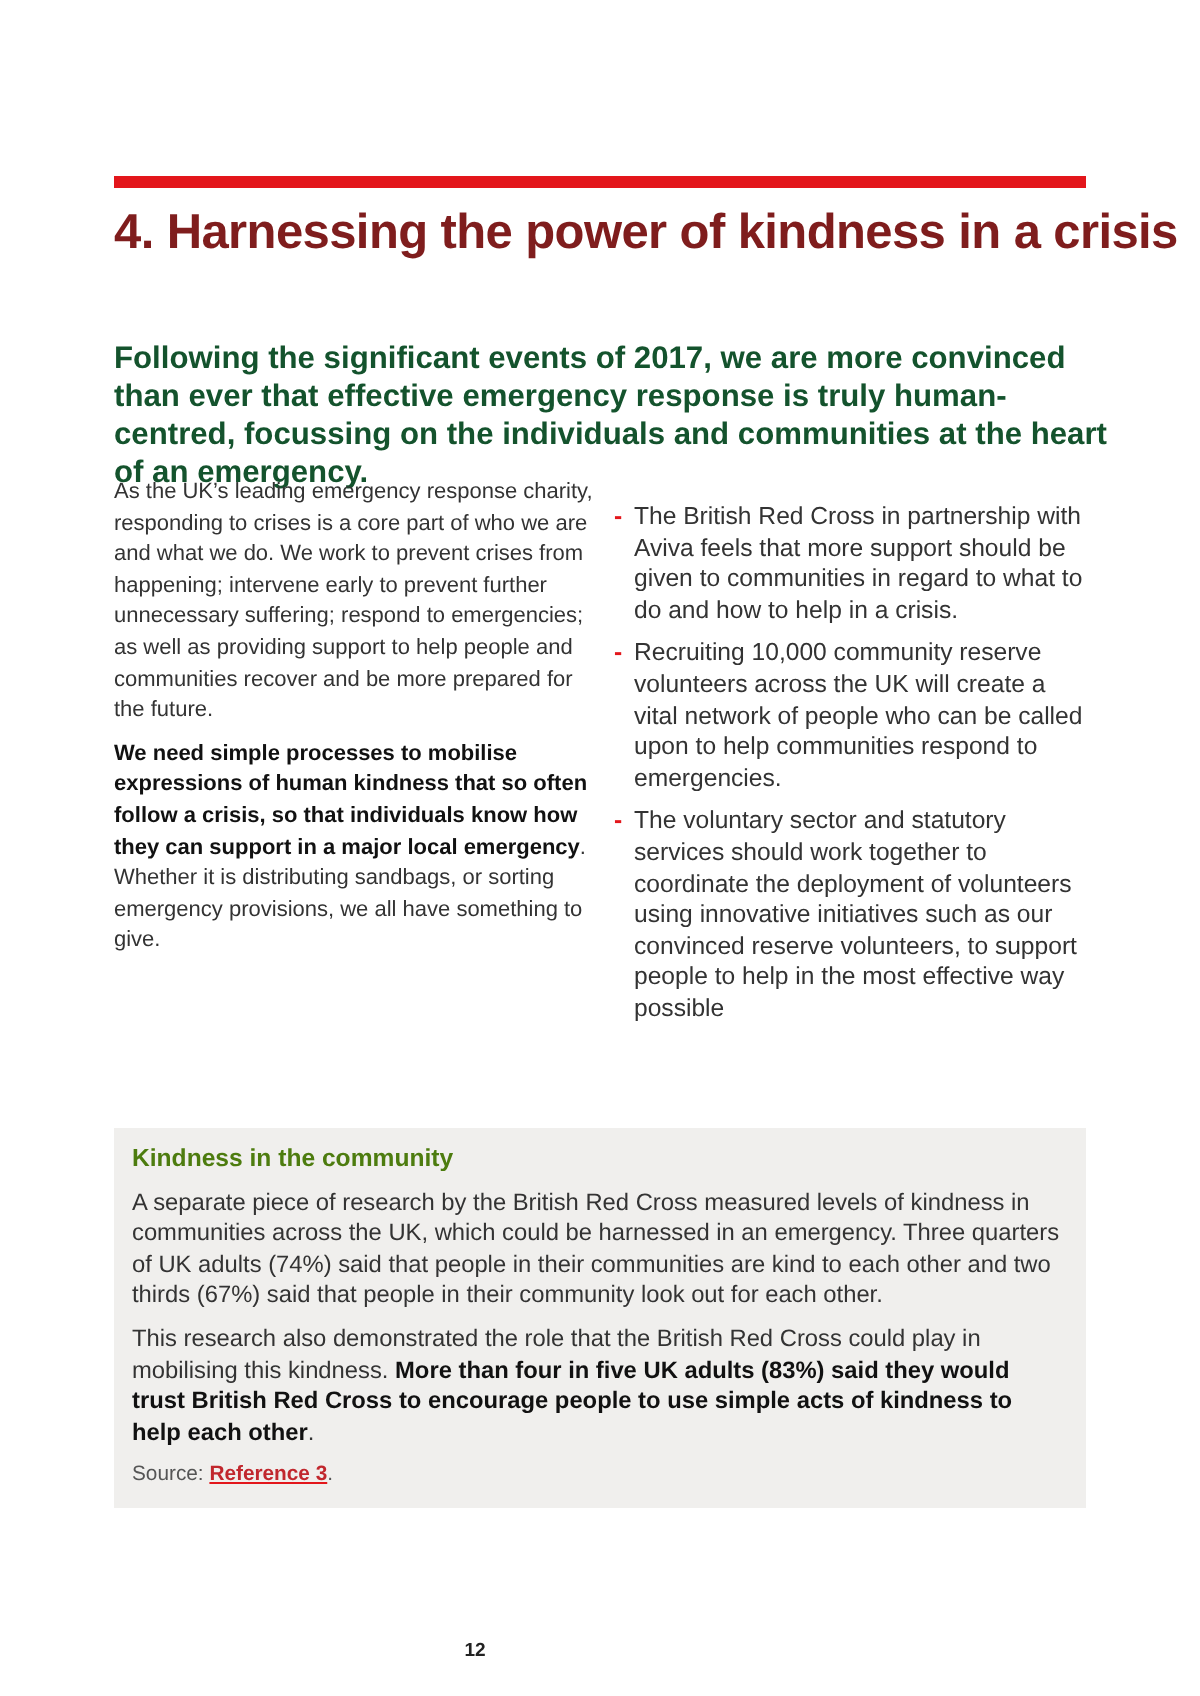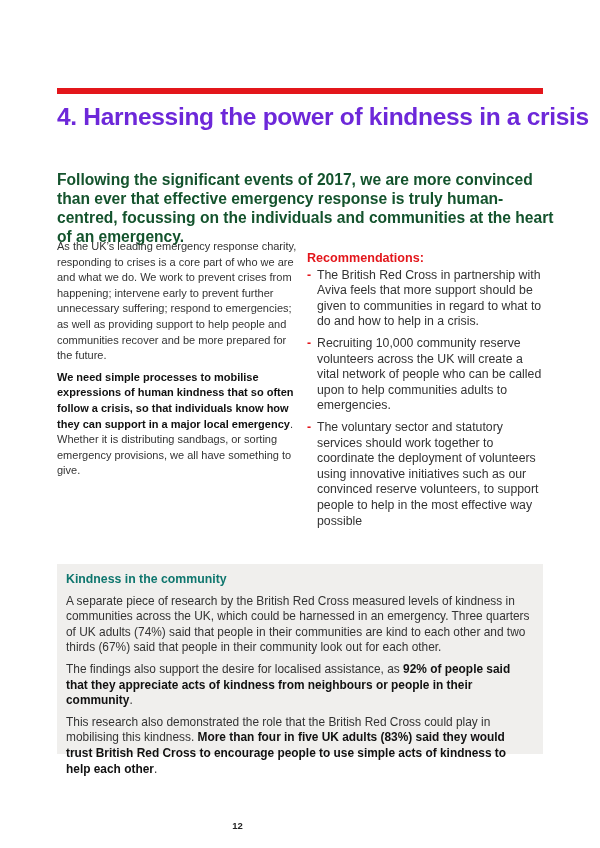--- a/index.html
+++ b/index.html
@@ -1,70 +1,69 @@
 <!DOCTYPE html>
 <html><head>
 <meta charset="utf-8">
 <style>
   html, body { margin: 0; padding: 0; background: #ffffff; }
   body { width: 600px; height: 848px; position: relative; overflow: hidden;
          font-family: "Liberation Sans", sans-serif; color: #2a2a2a; }
   .rule { position: absolute; left: 57px; top: 88px; width: 486px; height: 6px; background: #e3161b; }
   .title { position: absolute; left: 57px; top: 100px; margin: 0; font-size: 24.5px; font-weight: bold;
-           color: #6d28d9; letter-spacing: -0.3px; line-height: 34px; white-space: nowrap; }
+           color: #7f1d1d; letter-spacing: -0.3px; line-height: 34px; white-space: nowrap; }
   .intro { position: absolute; left: 57px; top: 170px; width: 500px; margin: 0; font-size: 15.6px; font-weight: bold;
            color: #14532d; line-height: 19px; }
   .col-left { position: absolute; left: 57px; top: 239px; width: 240px; font-size: 11px; line-height: 15.6px; color: #333; }
   .col-left p { margin: 0 0 6px 0; }
   .col-left b { color: #111; }
   .col-right { position: absolute; left: 307px; top: 251px; width: 240px; font-size: 12.3px; line-height: 15.6px; color: #333; }
   .rec-head { color: #e3161b; font-weight: bold; margin: 0 0 1px 0; font-size: 12.6px; }
   .rec-list { list-style: none; margin: 0; padding: 0; }
   .rec-item { position: relative; padding-left: 10px; margin-bottom: 6px; }
   .rec-item .dash { position: absolute; left: 0; top: 0; color: #e3161b; font-weight: bold; }
   .box { position: absolute; left: 57px; top: 564px; width: 486px; height: 190px; background: #f0efed; box-sizing: border-box;
          padding: 8px 10px 0 9px; font-size: 11.9px; line-height: 15.6px; color: #333; }
-  .box-head { color: #0f766e; font-weight: bold; font-size: 12.3px; margin: 0 0 1px 0; }
+  .box-head { color: #4d7c0f; font-weight: bold; font-size: 12.3px; margin: 0 0 1px 0; }
   .box p { margin: 0 0 6px 0; }
   .box b { color: #111; }
   .source { font-size: 10.4px; color: #555; margin: 0; }
   .source a { color: #c1272d; font-weight: bold; text-decoration: underline; text-decoration-color: #e3161b; }
   .page-num { position: absolute; left: 0; width: 475px; top: 820px; text-align: center; font-size: 9.5px; font-weight: bold; color: #222; }
 </style>
 </head>
 <body>
 
 <div class="rule"></div>
 <h1 class="title">4. Harnessing the power of kindness in a crisis</h1>
 
 <p class="intro">Following the significant events of 2017, we are more convinced than ever that effective emergency response is truly human-centred, focussing on the individuals and communities at the heart of an emergency.</p>
 
 <div class="col-left">
   <p>As the UK’s leading emergency response charity, responding to crises is a core part of who we are and what we do. We work to prevent crises from happening; intervene early to prevent further unnecessary suffering; respond to emergencies; as well as providing support to help people and communities recover and be more prepared for the future.</p>
   <p><b>We need simple processes to mobilise expressions of human kindness that so often follow a crisis, so that individuals know how they can support in a major local emergency</b><span>. Whether it is distributing sandbags, or sorting emergency provisions, we all have something to give.</span></p>
 </div>
 
 <div class="col-right">
-  <p class="rec-head">Recommendations:</p>
   <ul class="rec-list">
     <li class="rec-item">
       <span class="dash">-</span>
       <span>The British Red Cross in partnership with Aviva feels that more support should be given to communities in regard to what to do and how to help in a crisis.</span>
     </li>
     <li class="rec-item">
       <span class="dash">-</span>
-      <span>Recruiting 10,000 community reserve volunteers across the UK will create a vital network of people who can be called upon to help communities adults to emergencies.</span>
+      <span>Recruiting 10,000 community reserve volunteers across the UK will create a vital network of people who can be called upon to help communities respond to emergencies.</span>
     </li>
     <li class="rec-item">
       <span class="dash">-</span>
       <span>The voluntary sector and statutory services should work together to coordinate the deployment of volunteers using innovative initiatives such as our convinced reserve volunteers, to support people to help in the most effective way possible</span>
     </li>
   </ul>
 </div>
 
 <div class="box">
   <p class="box-head">Kindness in the community</p>
   <p>A separate piece of research by the British Red Cross measured levels of kindness in communities across the UK, which could be harnessed in an emergency. Three quarters of UK adults (74%) said that people in their communities are kind to each other and two thirds (67%) said that people in their community look out for each other.</p>
-  <p><span>The findings also support the desire for localised assistance, as </span><b>92% of people said that they appreciate acts of kindness from neighbours or people in their community</b><span>.</span></p>
   <p><span>This research also demonstrated the role that the British Red Cross could play in mobilising this kindness. </span><b>More than four in five UK adults (83%) said they would trust British Red Cross to encourage people to use simple acts of kindness to help each other</b><span>.</span></p>
+  <p class="source"><span>Source: </span><a>Reference 3</a><span>.</span></p>
 </div>
 
 <div class="page-num">12</div>
 
 </body></html>

